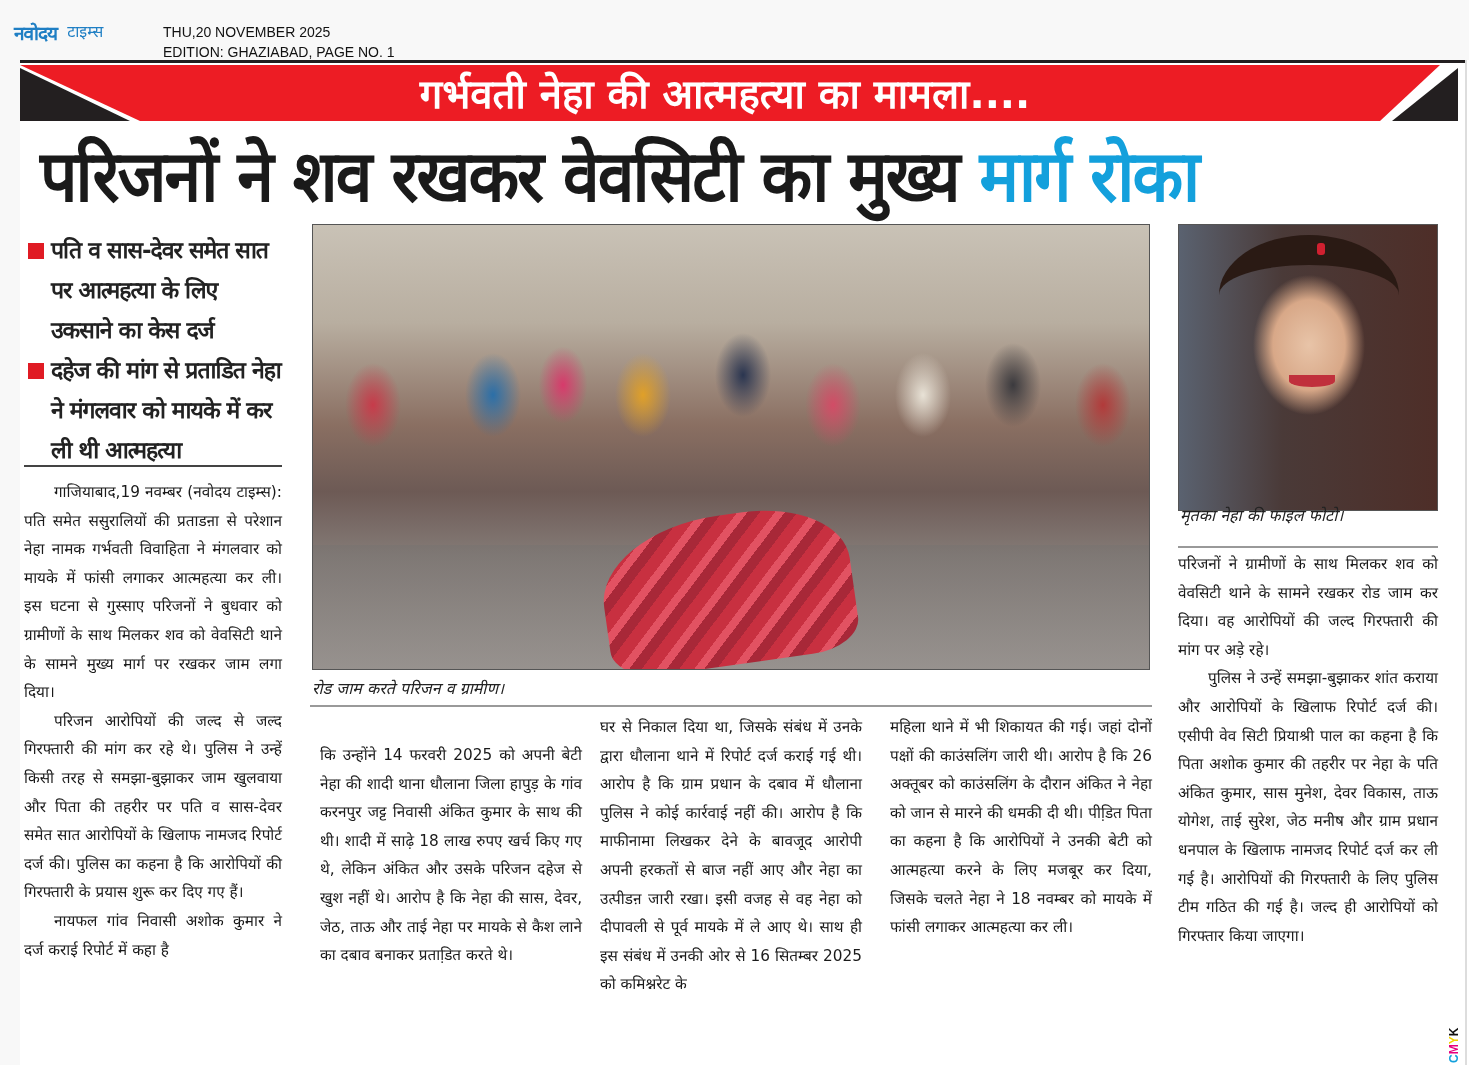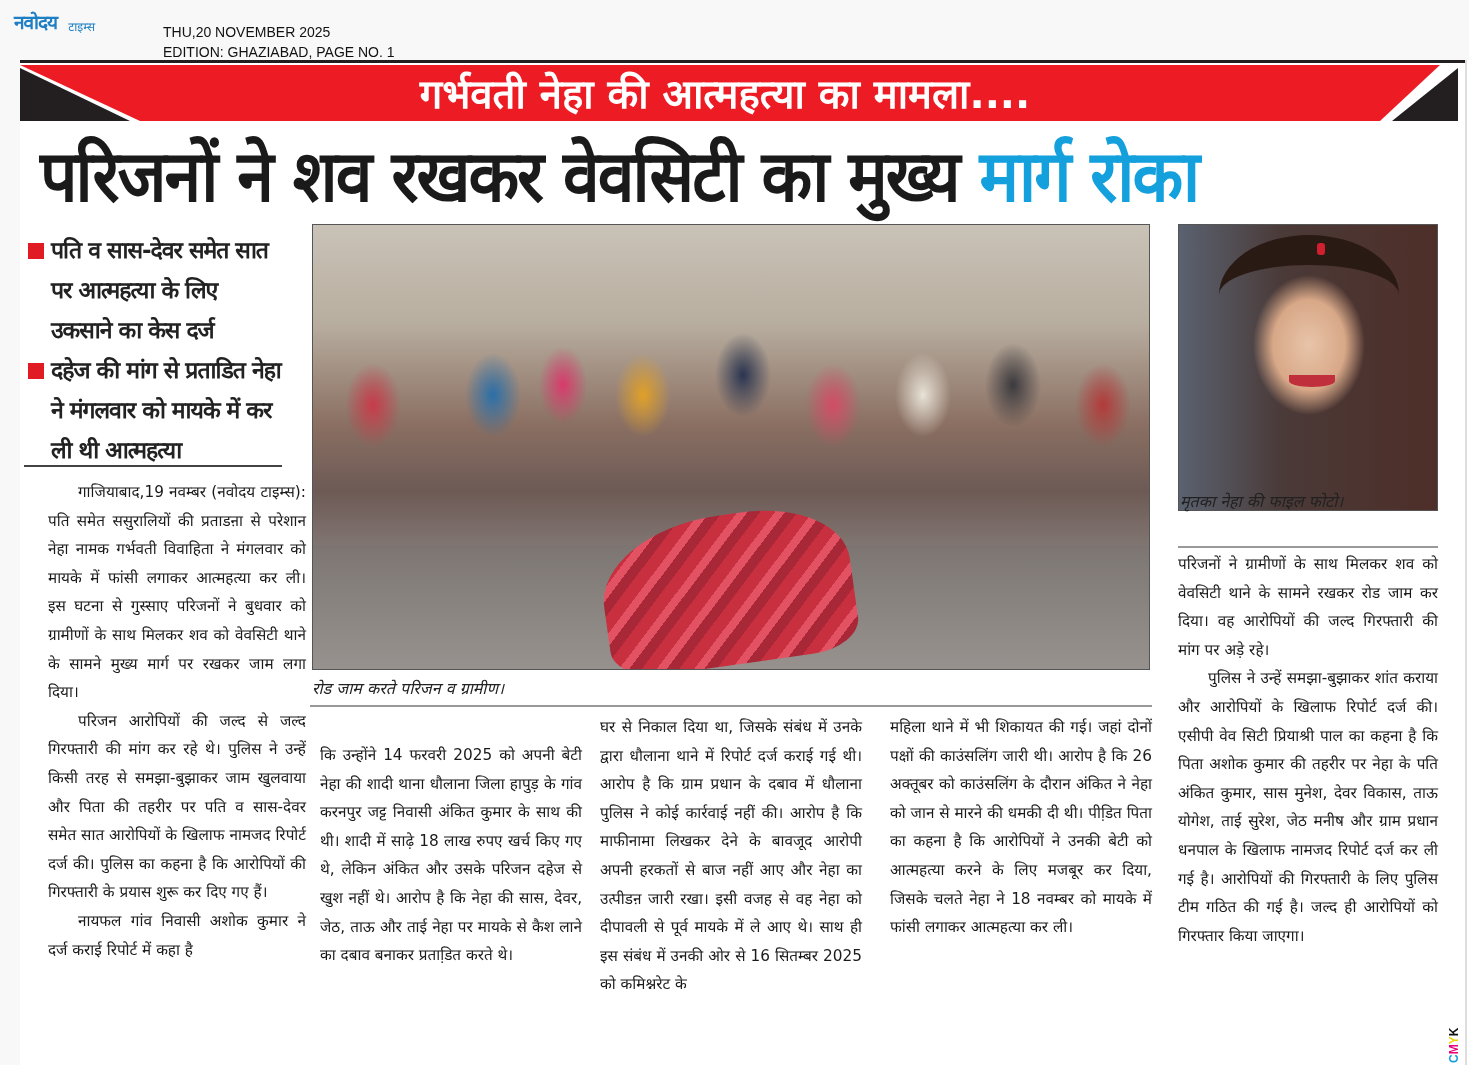--- a/index.html
+++ b/index.html
@@ -1,22 +1,22 @@
 <!DOCTYPE html>
 <html><head>
 <meta charset="utf-8">
 <style>
   * { box-sizing: border-box; margin: 0; padding: 0; }
   html, body { width: 1469px; height: 1065px; background: #f8f8f8; overflow: hidden; }
   body { font-family: "DejaVu Sans", sans-serif; color: #1a1a1a; position: relative; }
 
   .topbar { position: absolute; left: 0; top: 0; width: 1469px; height: 58px; background: #f8f8f8; }
-  .logo { position: absolute; left: 14px; top: 9px; display: flex; align-items: flex-end; }
+  .logo { position: absolute; left: 14px; top: 20px; display: flex; align-items: flex-start; gap: 8px; }
   .logo-main { font-family: "DejaVu Sans", sans-serif; font-weight: bold; font-size: 19px; color: #1f7fc4; letter-spacing: -1px; }
-  .logo-sub { font-family: "DejaVu Sans", sans-serif; font-size: 12px; color: #1f7fc4; margin-left: 11px; }
+  .logo-sub { font-family: "DejaVu Sans", sans-serif; font-size: 16px; color: #1f7fc4; margin-left: 2px; }
   .edition { position: absolute; left: 163px; top: 22px; font-family: "Liberation Sans", sans-serif; font-size: 14px; line-height: 20px; color: #111; }
   .edition div { font-weight: normal; }
 
   .page { position: absolute; left: 20px; top: 60px; width: 1449px; height: 1005px; background: #fff; }
   .page-border-right { position: absolute; left: 1465px; top: 60px; width: 2px; height: 1005px; background: #ddd; }
 
   .kicker-band { position: absolute; left: 0; top: 0; width: 1406px; height: 67px; }
   .kicker-band svg { position: absolute; left: 0; top: 0; }
   .kicker-text { position: absolute; left: 0; top: 6px; width: 1410px; text-align: center; font-family: "DejaVu Sans", sans-serif; font-weight: bold; font-size: 40px; color: #fff; letter-spacing: 0px; line-height: 56px; }
 
@@ -25,21 +25,21 @@
 
   .highlights { position: absolute; left: 4px; top: 170px; width: 258px; }
   .hl-item { position: relative; padding-left: 27px; font-family: "DejaVu Sans", sans-serif; font-weight: bold; font-size: 23px; line-height: 40px; color: #222; letter-spacing: -1px; }
   .hl-bullet { position: absolute; left: 4px; top: 13px; width: 16px; height: 16px; background: #e01b24; }
   .hl-rule { position: absolute; left: 4px; top: 405px; width: 258px; height: 2px; background: #444; }
 
   .body-text { font-family: "DejaVu Sans", sans-serif; font-size: 15.3px; line-height: 28.6px; color: #1a1a1a; text-align: justify; }
   .body-text p { text-indent: 30px; }
   .body-text p.noindent { text-indent: 0; }
 
-  .col1 { position: absolute; left: 4px; top: 418px; width: 258px; margin-left: 24px; }
+  .col1 { position: absolute; left: 4px; top: 418px; width: 258px; }
   .col2 { position: absolute; left: 300px; top: 653px; width: 262px; margin-top: 28px; }
   .col3 { position: absolute; left: 580px; top: 653px; width: 262px; }
   .col4 { position: absolute; left: 870px; top: 653px; width: 262px; }
   .col5 { position: absolute; left: 1158px; top: 490px; width: 260px; }
 
   .main-photo { position: absolute; left: 292px; top: 164px; width: 838px; height: 446px; border: 1px solid #555; overflow: hidden; background: linear-gradient(180deg, #c9c2b6 0%, #b8aea0 22%, #8a6f62 45%, #6d5a55 60%, #857c78 75%, #9a9490 100%); }
   .photo-crowd { position: absolute; left: 0; top: 60px; width: 838px; height: 200px; background:
       radial-gradient(ellipse 40px 60px at 60px 120px, #c73b4a 0%, transparent 70%),
       radial-gradient(ellipse 40px 60px at 180px 110px, #2b6fa8 0%, transparent 70%),
       radial-gradient(ellipse 35px 55px at 250px 100px, #d73a6b 0%, transparent 70%),
@@ -51,21 +51,21 @@
       radial-gradient(ellipse 40px 60px at 790px 120px, #b23a3a 0%, transparent 70%); }
   .photo-body { position: absolute; left: 290px; top: 290px; width: 250px; height: 150px; border-radius: 50% 40% 20% 20%; background: repeating-linear-gradient(135deg, #c83040 0 12px, #e25262 12px 20px, #a82838 20px 30px); transform: rotate(-8deg); }
   .photo-road { position: absolute; left: 0; top: 320px; width: 838px; height: 126px; background: linear-gradient(180deg, rgba(120,115,112,0.6), rgba(150,145,142,0.7)); }
   .main-caption { position: absolute; left: 292px; top: 615px; width: 838px; font-family: "DejaVu Sans", sans-serif; font-style: italic; font-size: 16px; line-height: 28px; color: #222; }
   .main-caption-rule { position: absolute; left: 290px; top: 645px; width: 842px; height: 2px; background: #999; }
 
   .portrait { position: absolute; left: 1158px; top: 164px; width: 260px; height: 287px; border: 1px solid #555; overflow: hidden; background: radial-gradient(ellipse 80px 100px at 130px 120px, #e8c4a8 0%, #d8a888 45%, transparent 70%), linear-gradient(90deg, #5a6270 0%, #4a3a38 40%, #4e2e28 100%); }
   .portrait-hair { position: absolute; left: 40px; top: 10px; width: 180px; height: 120px; border-radius: 50% 50% 10% 10%; border-top: 30px solid #2a1a14; }
   .portrait-sindoor { position: absolute; left: 138px; top: 18px; width: 8px; height: 12px; background: #d02030; border-radius: 3px; }
   .portrait-lips { position: absolute; left: 110px; top: 150px; width: 46px; height: 12px; border-radius: 0 0 50% 50%; background: #c0303c; }
-  .portrait-caption { position: absolute; left: 1160px; top: 428px; width: 260px; font-family: "DejaVu Sans", sans-serif; font-style: italic; font-size: 16px; line-height: 28px; color: #222; }
+  .portrait-caption { position: absolute; left: 1160px; top: 442px; width: 260px; font-family: "DejaVu Sans", sans-serif; font-style: italic; font-size: 16px; line-height: 28px; color: #222; }
   .portrait-caption-rule { position: absolute; left: 1158px; top: 486px; width: 260px; height: 2px; background: #999; }
 
   .cmyk { position: absolute; left: 1448px; top: 1005px; width: 16px; height: 58px; font-family: "Liberation Sans", sans-serif; font-weight: bold; font-size: 12px; line-height: 12px; writing-mode: vertical-rl; transform: rotate(180deg); }
   .cmyk .c { color: #13a0dc; } .cmyk .m { color: #e6007e; } .cmyk .y { color: #f2d000; } .cmyk .k { color: #111; }
 </style>
 </head>
 <body>
 
 <div class="topbar">
   <div class="logo">

